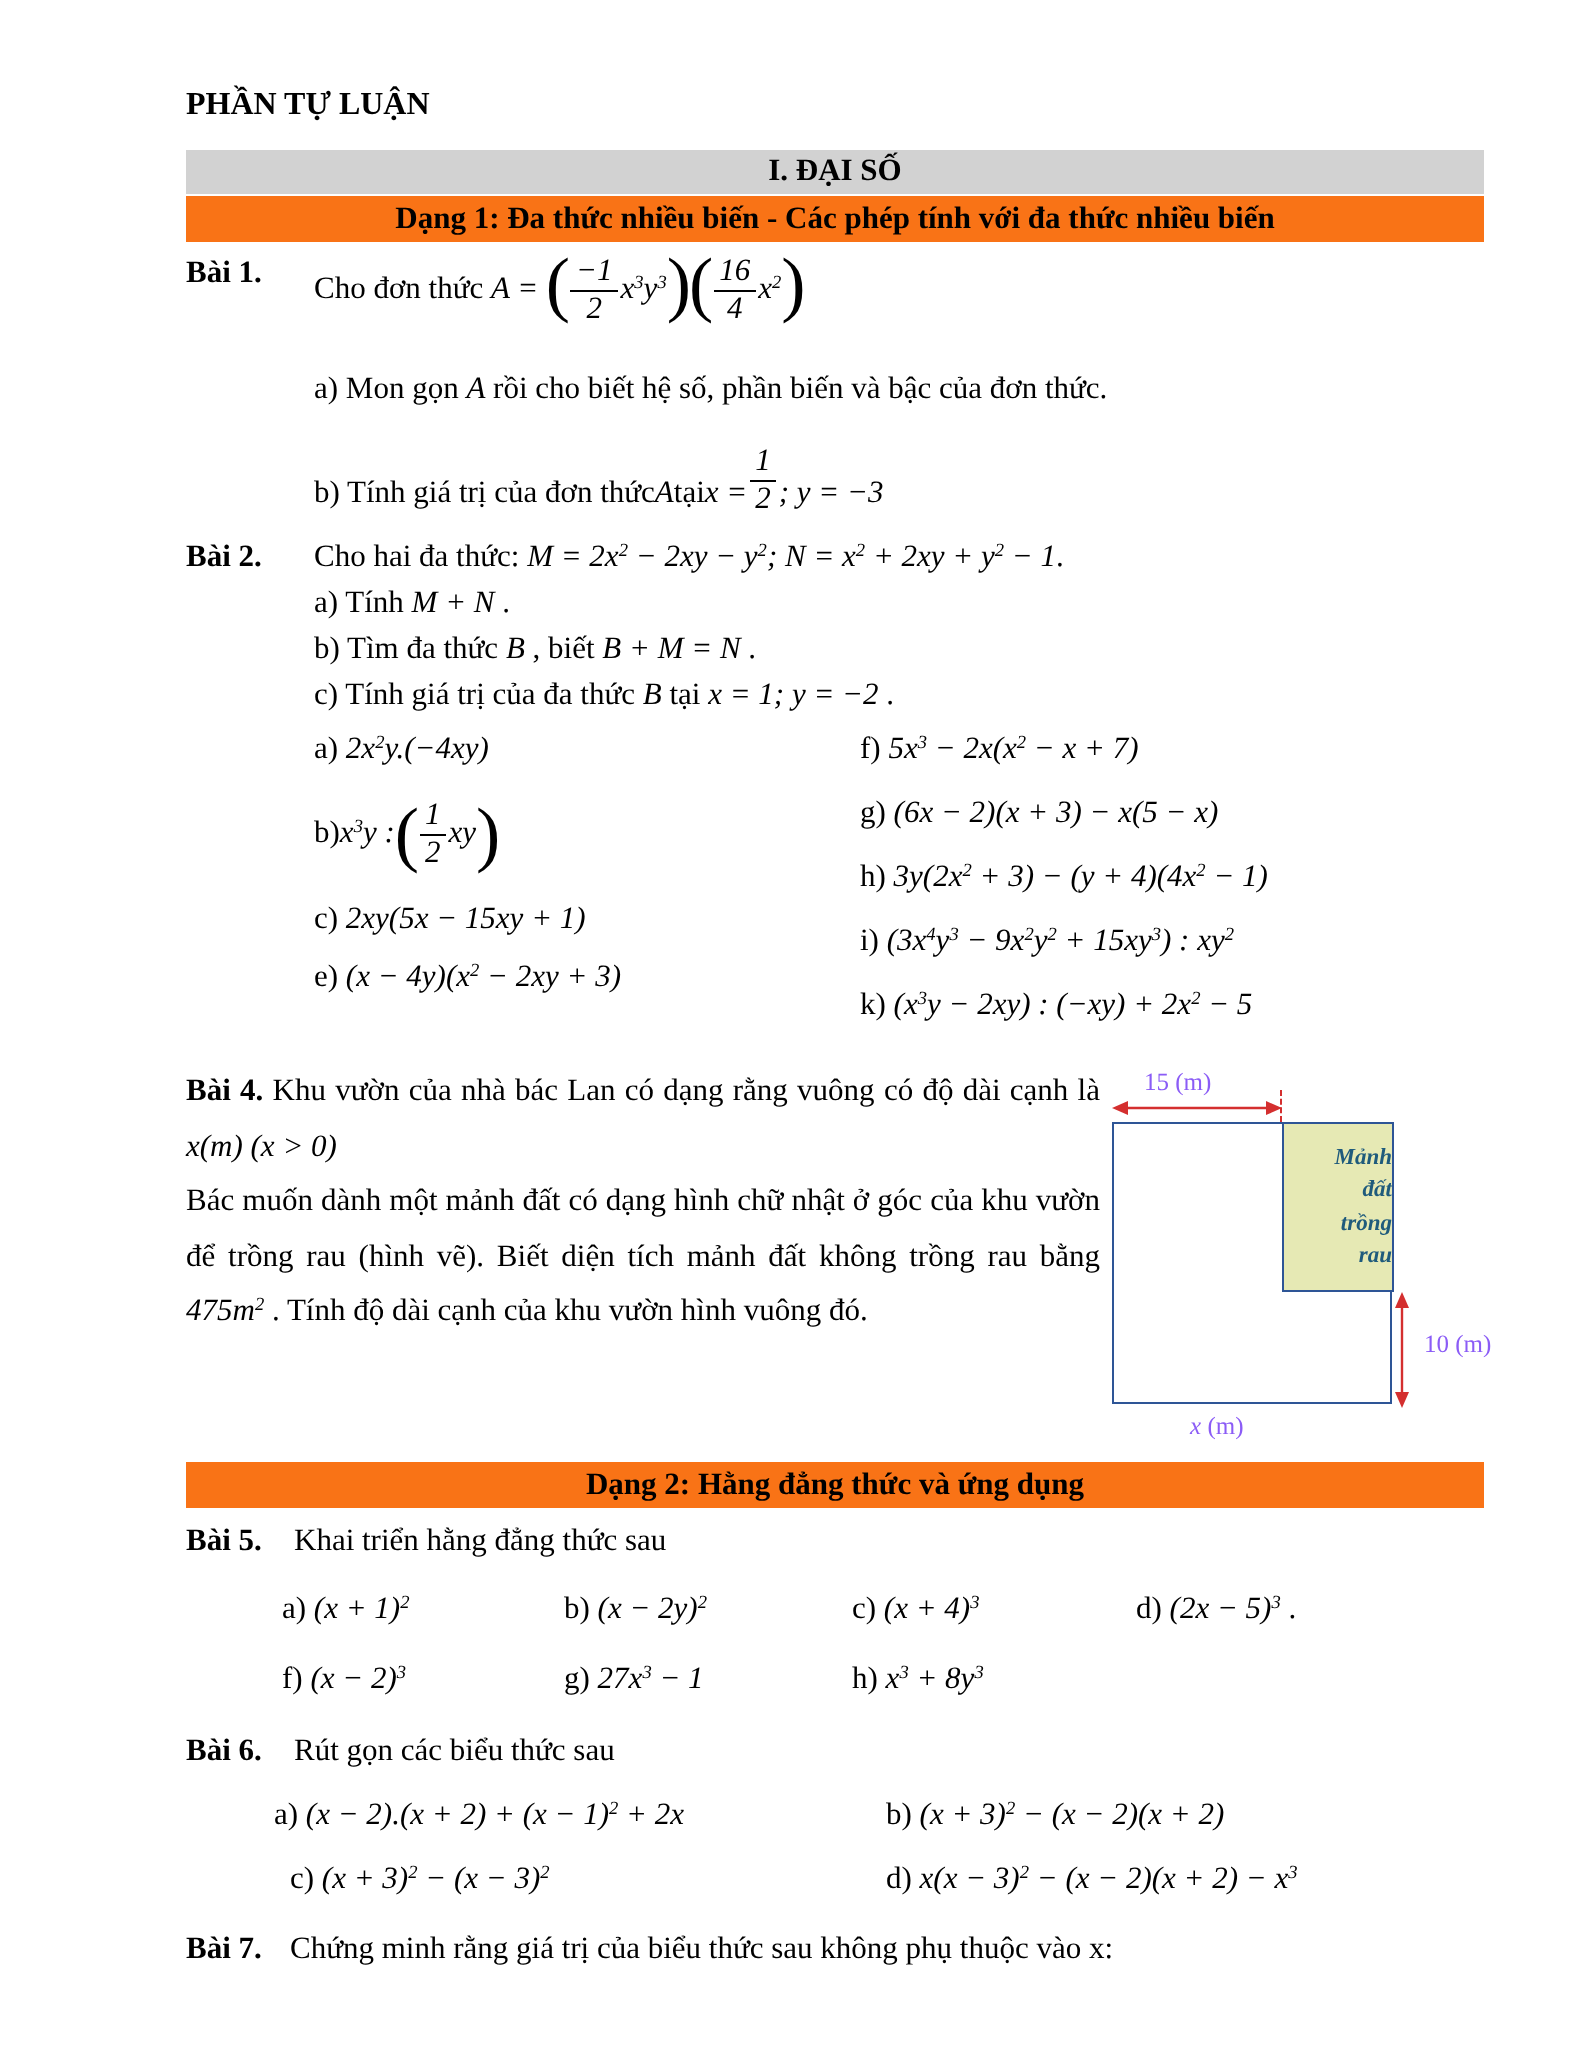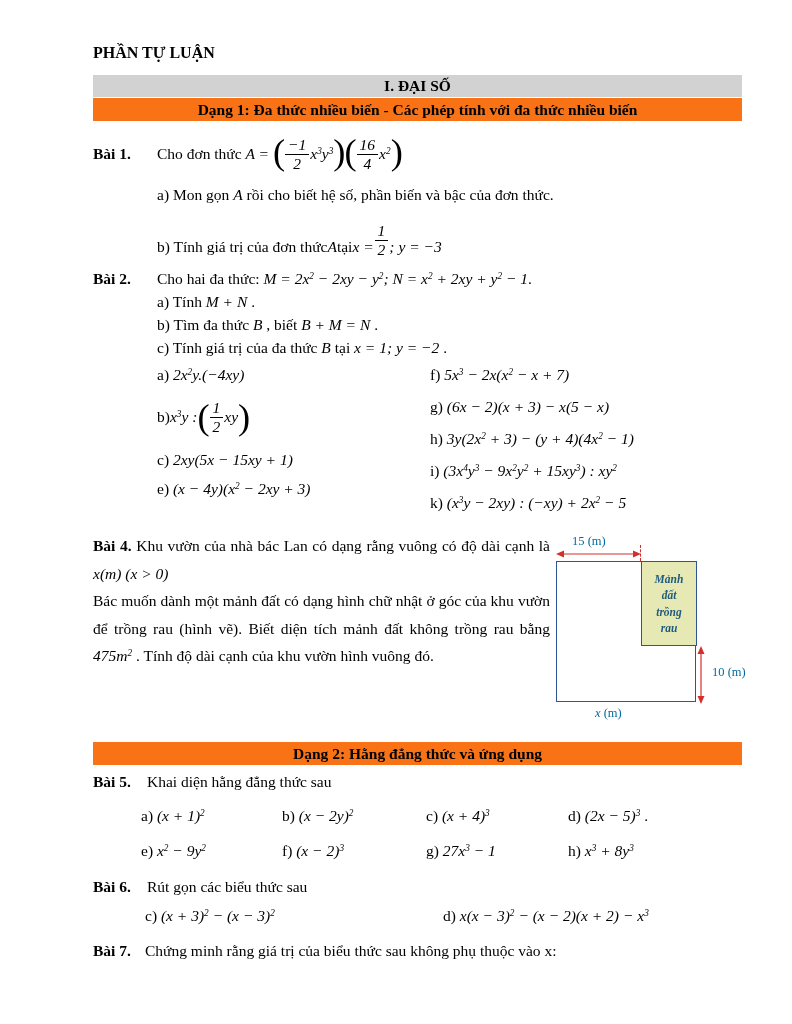--- a/index.html
+++ b/index.html
@@ -6,21 +6,21 @@
   html,body{background:#fff}
   body{width:792px;height:1024px;font-family:"Liberation Serif","DejaVu Serif",serif;
        font-size:15.5px;color:#000;-webkit-font-smoothing:antialiased}
   .page{position:relative;width:792px;height:984px;padding:44px 50px 0 93px;overflow:hidden;background:#fff}
 
   .title{font-weight:bold;font-size:16px;margin:0 0 13px 0}
   .band{text-align:center;font-weight:bold;font-size:15.5px}
   .band1{background:#d2d2d2;line-height:22px;height:22px}
   .band2{background:#f97316;line-height:23px;height:23px;margin-top:1px}
 
-  .exrow{display:flex;align-items:center}
+  .exrow{display:flex;align-items:flex-start}
   .exl{flex:0 0 64px;font-weight:bold}
   .exc{flex:1 1 auto}
   .bold{font-weight:bold}
   .math{font-style:italic}
   sup{font-size:60%;line-height:0;vertical-align:0.55em}
 
   .frac{display:inline-block;vertical-align:-0.62em;text-align:center;line-height:1.02;font-style:italic;margin:0 1px}
   .fnum{display:block;padding:0 3px 1px}
   .fden{display:block;border-top:1px solid #000;padding:1px 3px 0}
   .bp{font-style:normal;font-size:235%;line-height:0;vertical-align:-0.13em;font-weight:400;letter-spacing:-1px}
@@ -38,33 +38,33 @@
   .mi{line-height:24px;margin-bottom:5px}
   .colL .mi.tall{height:50px;display:flex;align-items:center;margin-bottom:6px}
   .colR .mi{margin-bottom:8px}
 
   #bai4{display:flex;margin-top:9px}
   .b4text{flex:0 0 457px;line-height:27.6px;text-align:justify}
   .figure{flex:1 1 auto;position:relative;height:192px;margin-top:2px;
           font-family:"Liberation Serif","DejaVu Serif",serif}
   .sq{position:absolute;left:6px;top:27px;width:140px;height:141px;border:1.5px solid #2e5596;background:#fff}
   .plot{position:absolute;left:91px;top:27px;width:56px;height:85px;border:1.5px solid #2e5596;background:#e6e9b4;
-        display:flex;flex-direction:column;justify-content:center;text-align:center}
+        display:flex;flex-direction:column;justify-content:center;text-align:right}
   .plot span{display:block;font-style:italic;font-weight:bold;font-size:11.5px;line-height:1.4;color:#1f5b7c}
-  .dimlab{position:absolute;font-size:12.5px;color:#0369a1;white-space:nowrap}
+  .dimlab{position:absolute;font-size:12.5px;color:#8b5cf6;white-space:nowrap}
   #lab15{left:22px;top:0}
   #lab10{left:162px;top:131px}
   #labx{left:45px;top:172px}
   #labx .math{font-style:italic}
   .arr{position:absolute}
   #arrH{left:6px;top:15px}
   #arrV{left:146px;top:112px}
   .dash{position:absolute;left:90px;top:11px;height:16px;border-left:1px dashed #d42f2f}
 
-  #dang2{margin-top:16px}
+  #dang2{margin-top:5px}
   #bai5row{margin-top:6px;line-height:22px}
   .grid4{display:grid;grid-template-columns:141px 144px 142px auto;padding-left:48px}
   #b5r1{margin-top:10px;line-height:26px}
   #b5r2{margin-top:9px;line-height:26px}
   .grid2{display:grid;grid-template-columns:306px auto;padding-left:44px}
   #bai6row{margin-top:12px;line-height:22px}
   #b6r1{margin-top:7px;line-height:28px}
   #b6r2{margin-top:4px;line-height:28px}
   #bai7{margin-top:9px;line-height:23px}
   #bai7 .exl{flex:0 0 52px}
@@ -157,39 +157,42 @@
       </svg>
       <div class="dimlab" id="lab10">10 (m)</div>
       <div class="dimlab" id="labx"><span class="math">x</span><span class="txt"> (m)</span></div>
     </div>
   </div>
 
   <div class="band band2" id="dang2">Dạng 2: Hằng đẳng thức và ứng dụng</div>
 
   <div class="exrow" id="bai5row">
     <span class="exl" style="flex-basis:54px">Bài 5.</span>
-    <span class="exc">Khai diện hằng đẳng thức sau</span>
+    <span class="exc">Khai triển hằng đẳng thức sau</span>
   </div>
   <div class="grid4" id="b5r1">
     <div><span class="txt">a) </span><span class="math">(x + 1)<sup>2</sup></span></div>
     <div><span class="txt">b) </span><span class="math">(x − 2y)<sup>2</sup></span></div>
     <div><span class="txt">c) </span><span class="math">(x + 4)<sup>3</sup></span></div>
     <div><span class="txt">d) </span><span class="math">(2x − 5)<sup>3</sup></span><span class="txt"> .</span></div>
   </div>
   <div class="grid4" id="b5r2">
-    <div><span class="txt">e) </span><span class="math">x<sup>2</sup> − 9y<sup>2</sup></span></div>
     <div><span class="txt">f) </span><span class="math">(x − 2)<sup>3</sup></span></div>
     <div><span class="txt">g) </span><span class="math">27x<sup>3</sup> − 1</span></div>
     <div><span class="txt">h) </span><span class="math">x<sup>3</sup> + 8y<sup>3</sup></span></div>
   </div>
 
   <div class="exrow" id="bai6row">
     <span class="exl" style="flex-basis:54px">Bài 6.</span>
     <span class="exc">Rút gọn các biểu thức sau</span>
   </div>
+  <div class="grid2" id="b6r1">
+    <div><span class="txt">a) </span><span class="math">(x − 2).(x + 2) + (x − 1)<sup>2</sup> + 2x</span></div>
+    <div><span class="txt">b) </span><span class="math">(x + 3)<sup>2</sup> − (x − 2)(x + 2)</span></div>
+  </div>
   <div class="grid2" id="b6r2">
     <div style="padding-left:8px"><span class="txt">c) </span><span class="math">(x + 3)<sup>2</sup> − (x − 3)<sup>2</sup></span></div>
     <div><span class="txt">d) </span><span class="math">x(x − 3)<sup>2</sup> − (x − 2)(x + 2) − x<sup>3</sup></span></div>
   </div>
 
   <div class="exrow" id="bai7">
     <span class="exl">Bài 7.</span>
     <span class="exc">Chứng minh rằng giá trị của biểu thức sau không phụ thuộc vào x:</span>
   </div>
 

